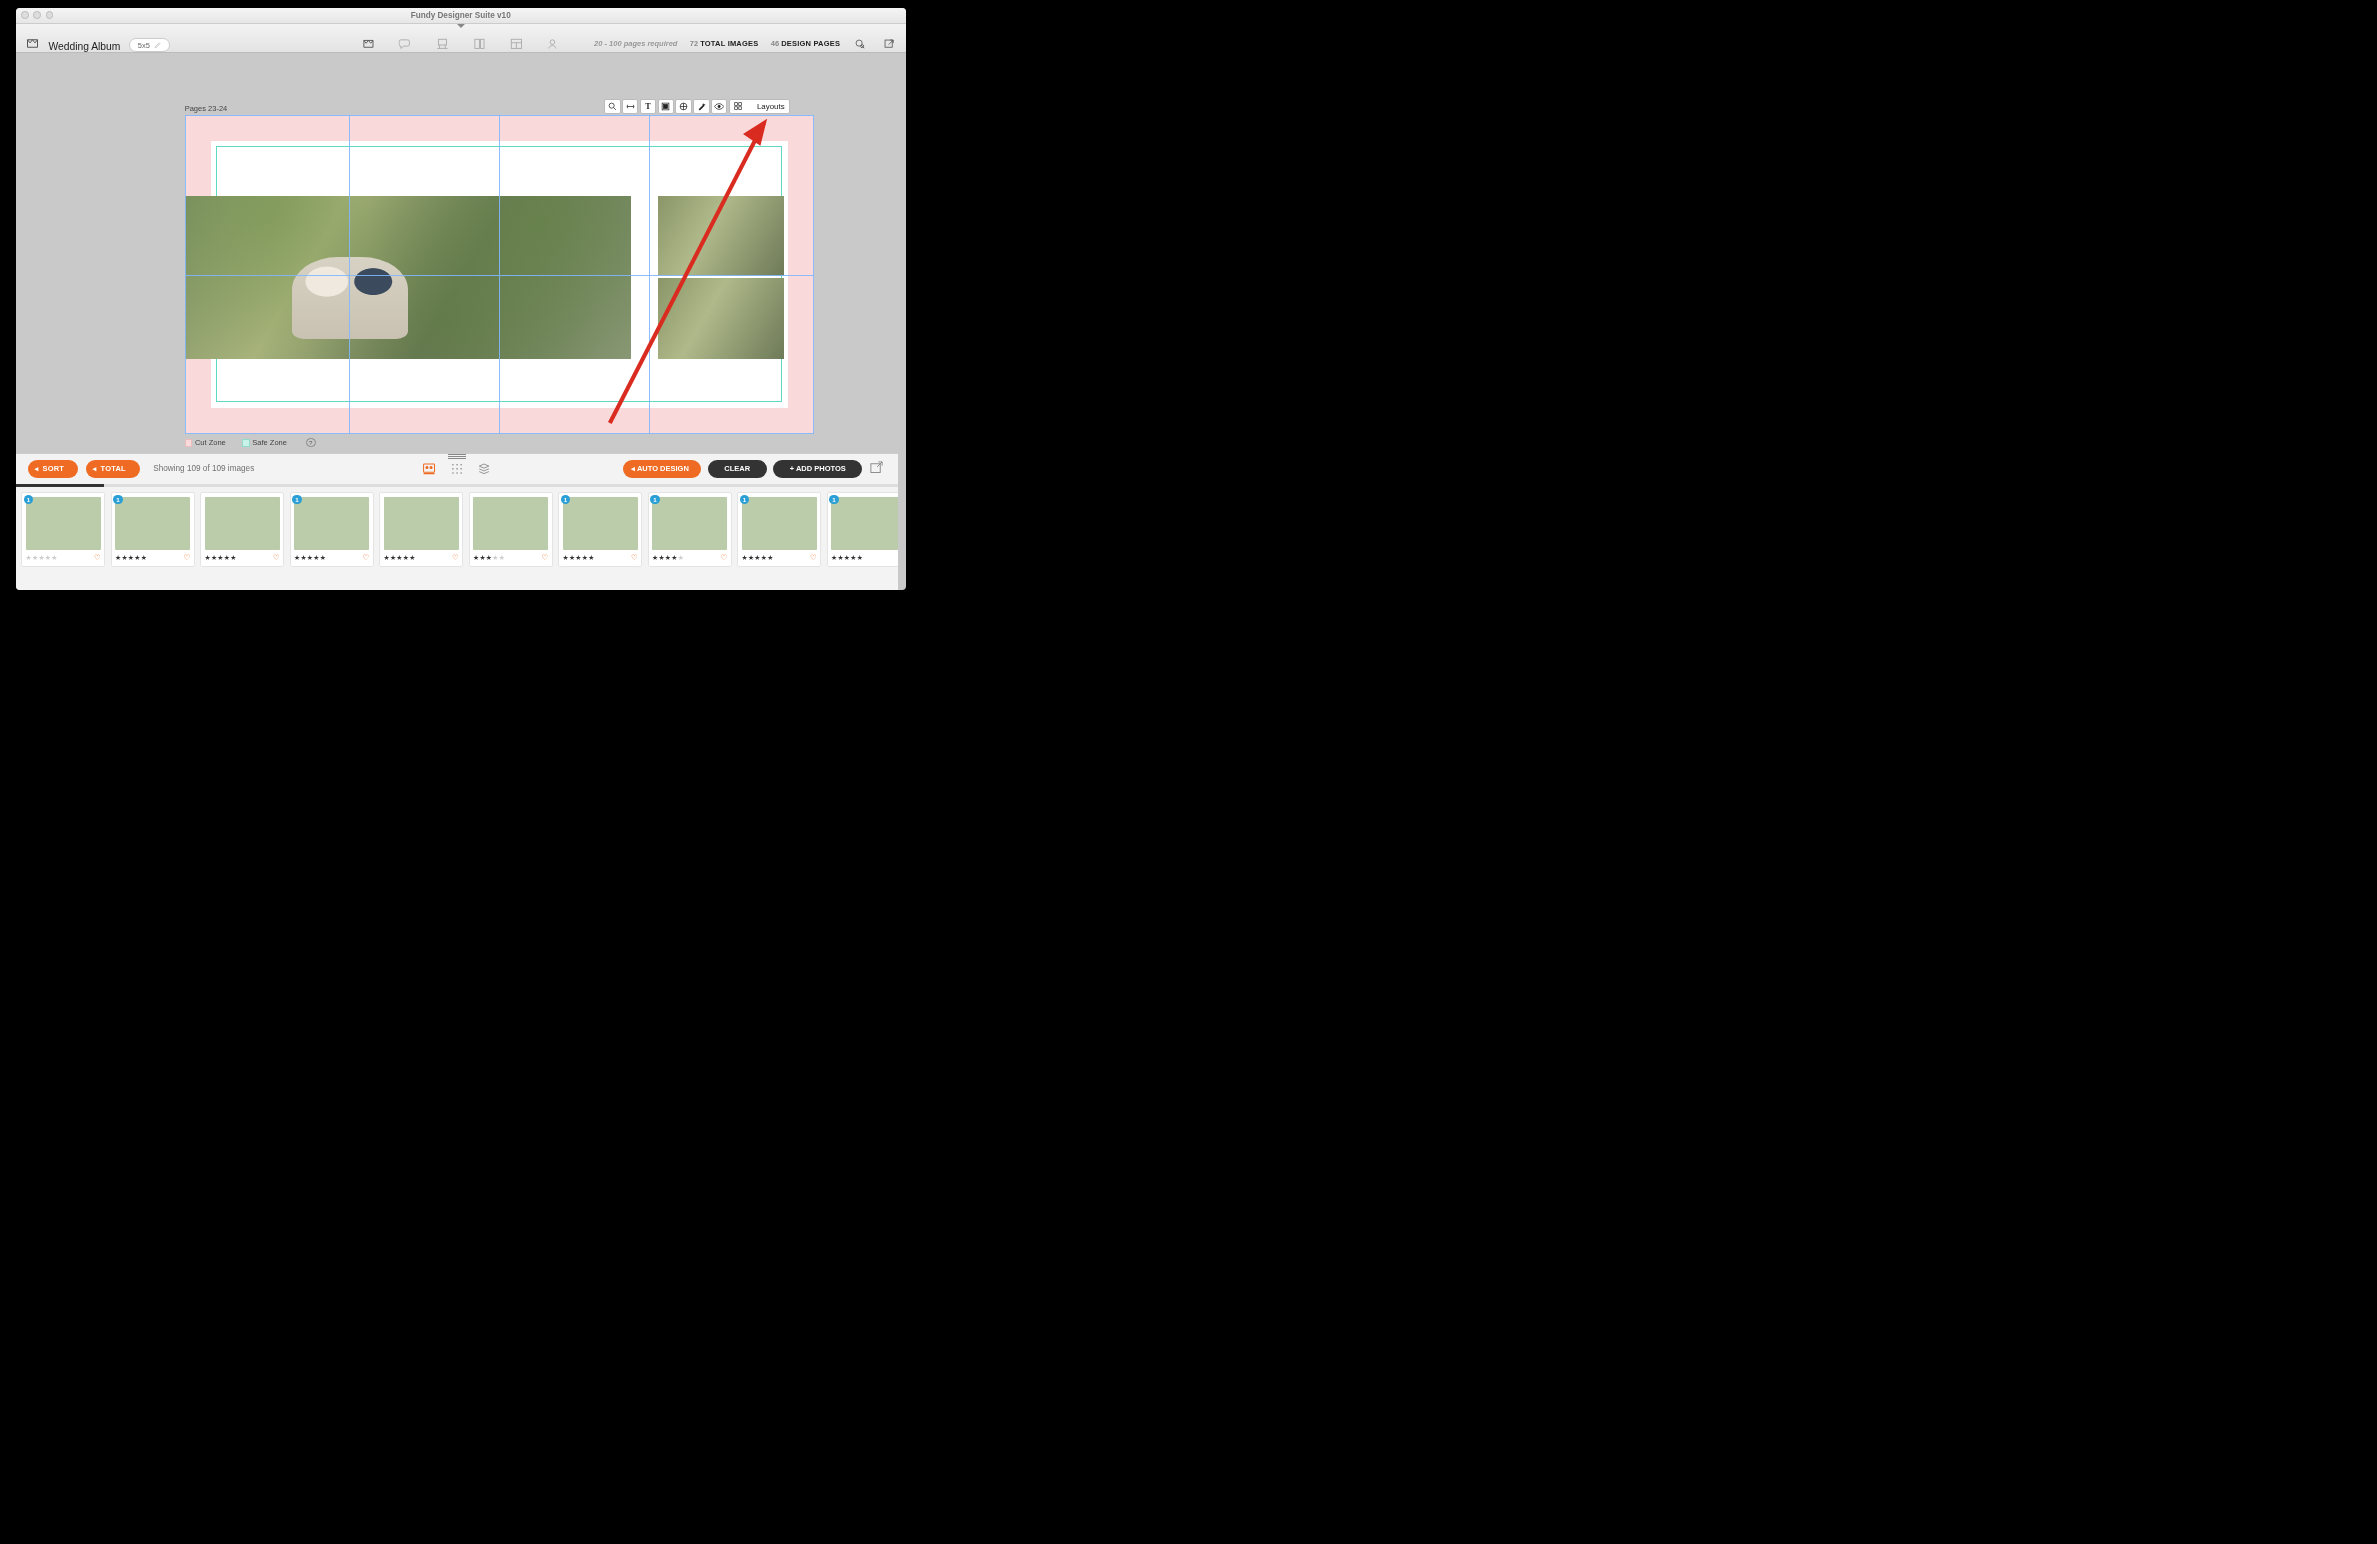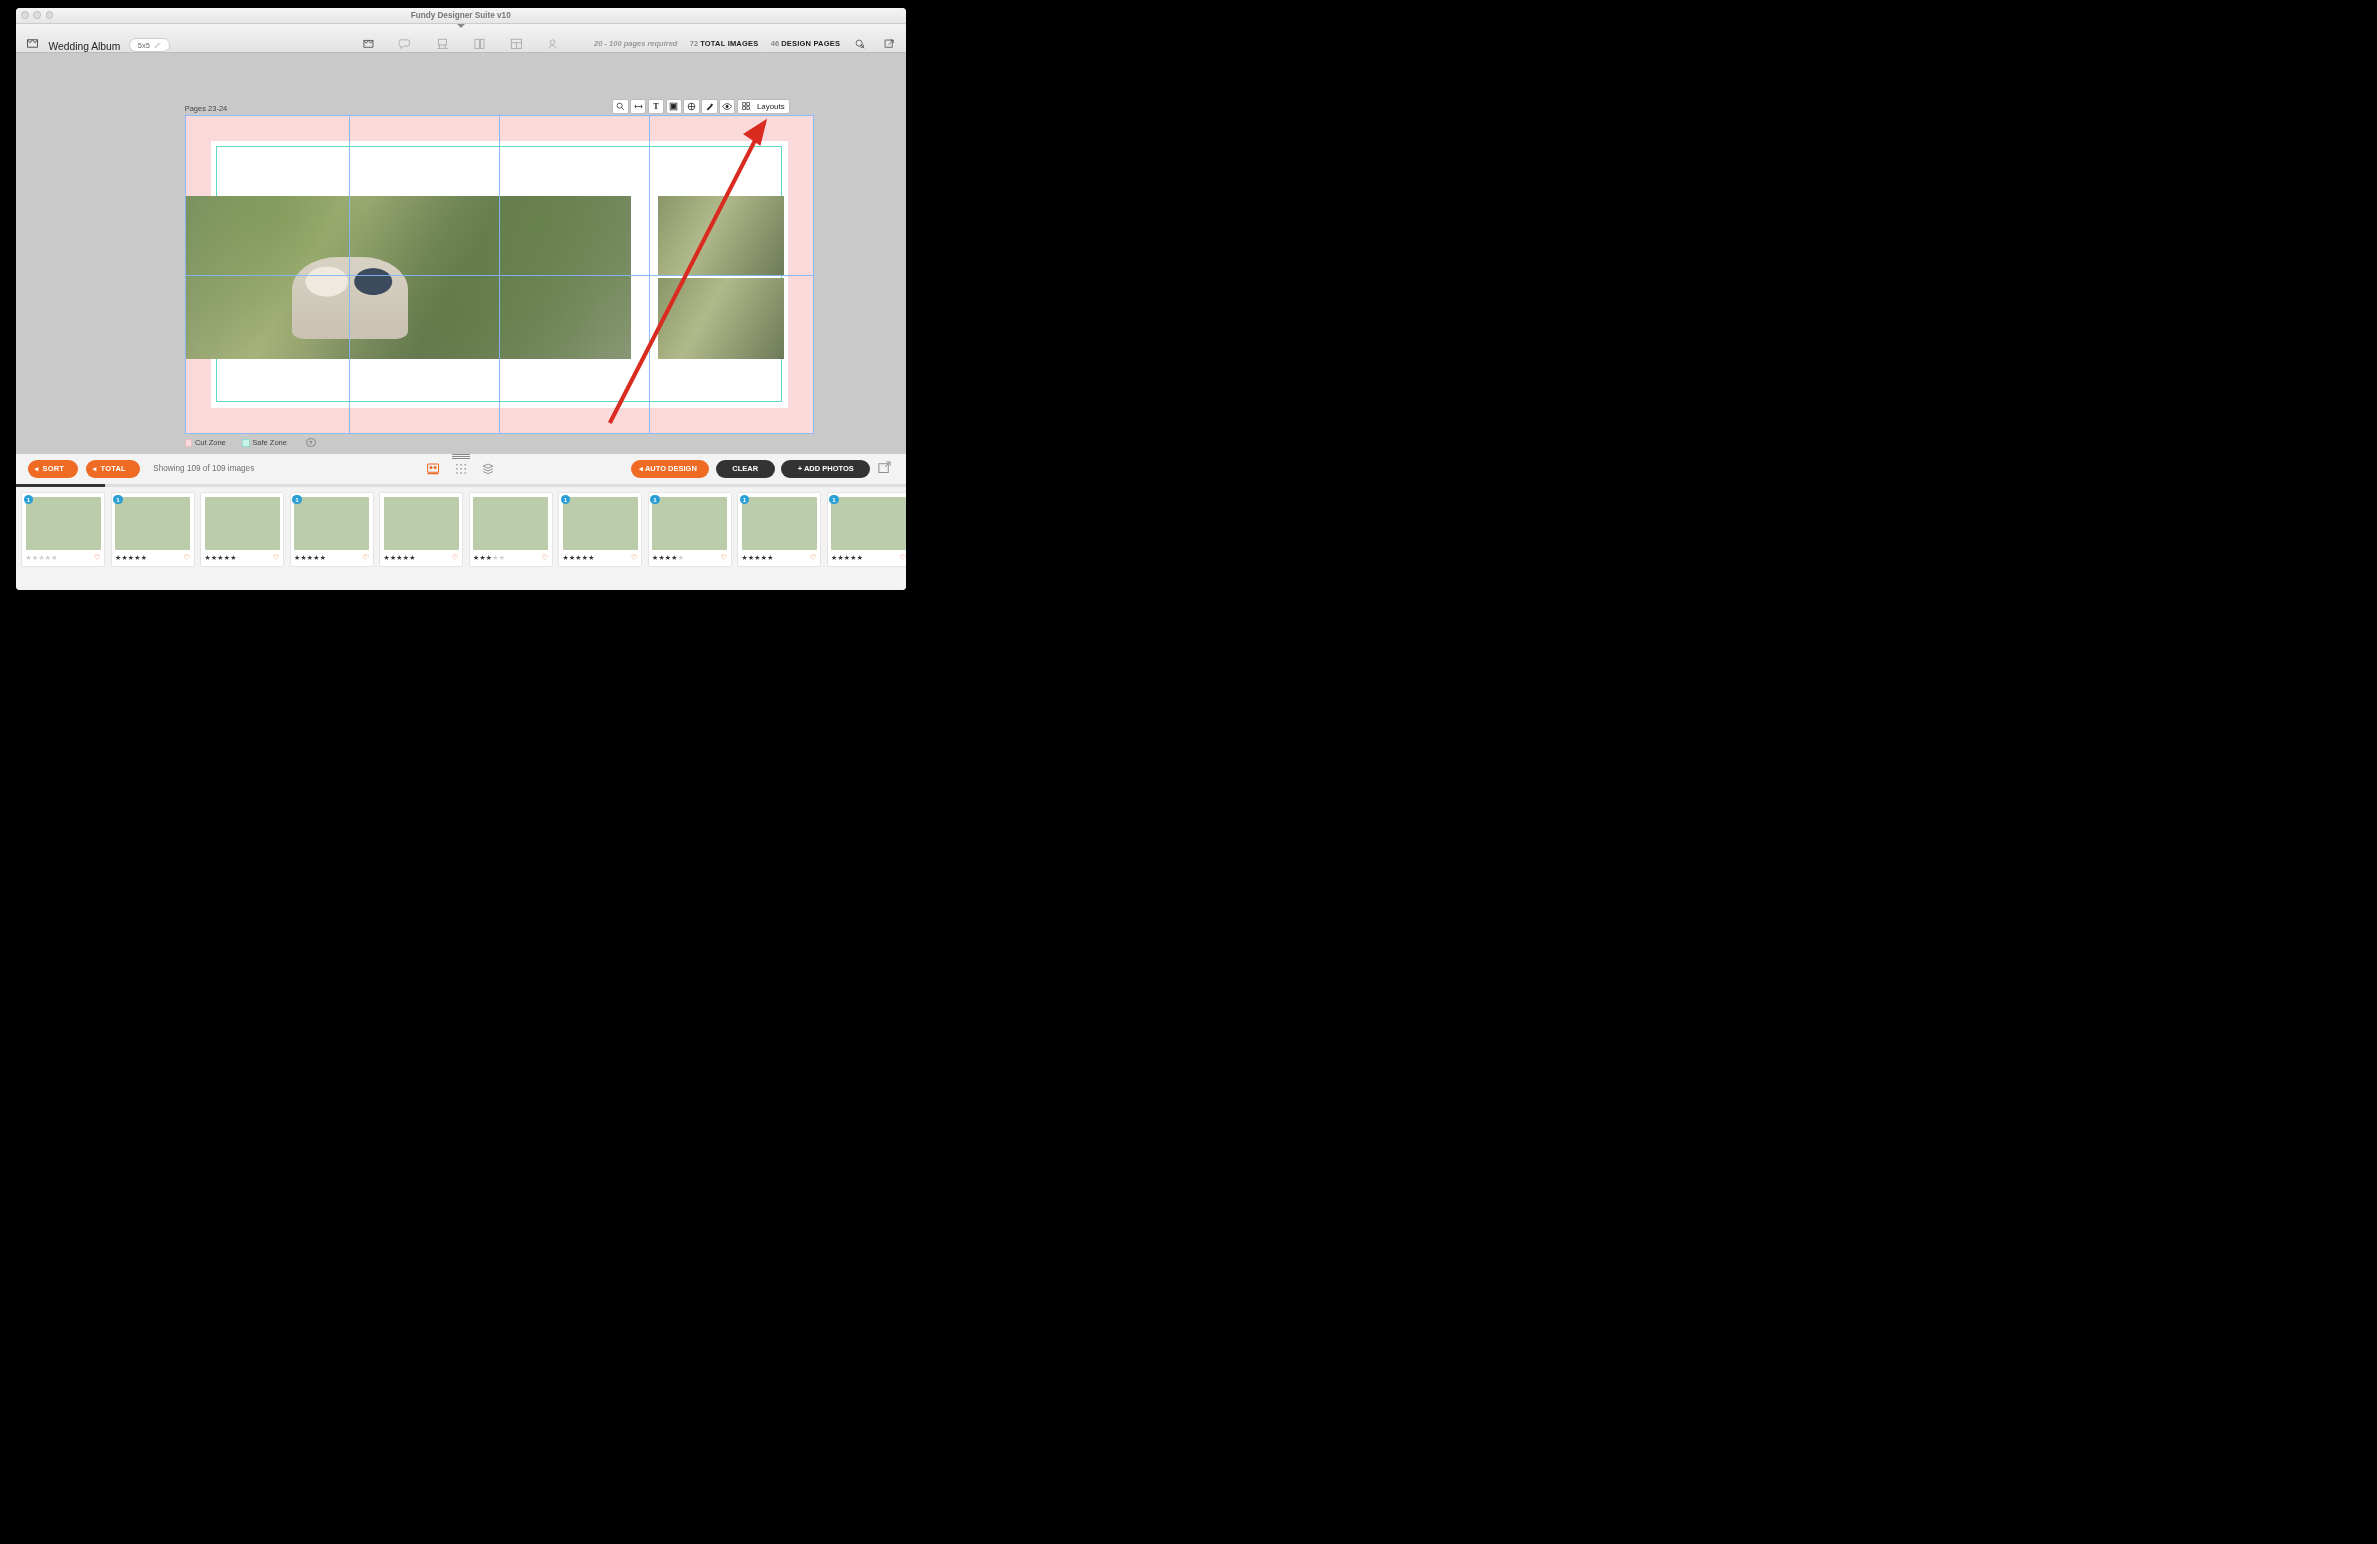--- a/index.html
+++ b/index.html
@@ -22,42 +22,42 @@
   .stat-lab { font-weight:600; letter-spacing:0.2px; color:#222;}
 
   .subbar { height: 26px; background: #c9c9c9; display: flex; align-items: center; justify-content: flex-end; padding: 0 8.2px; gap: 5.5px; }
   .circ-btn { width: 18px; height: 18px; border-radius: 50%; border: 0.7px solid #999; background: #fff; display:flex; align-items:center; justify-content:center; color:#333; cursor:pointer;}
   .pill-btn { height: 18px; border-radius: 9px; border: 0.7px solid #999; background: #fff; padding: 0 9.6px; font-size: 7.9px; color: #222; display:flex; align-items:center; cursor:pointer;}
 
   .canvas-area { position: absolute; top: 71px; left: 0; right: 0; bottom: 137px; background: #c9c9c9; margin-left: 21px; }
   .page-label { position: absolute; left: 148px; top: 25px; font-size: 7.5px; color: #444; }
   .tool-strip { position: absolute; right: 116px; top: 20.5px; display: flex; gap: 1.4px; }
   .tool-strip .tool { width: 16.4px; height: 15px; background: #fff; border: 0.7px solid #bbb; border-radius: 2.1px; display:flex; align-items:center; justify-content:center; color:#222; font-size:8.2px; cursor:pointer; }
-  .tool-strip .layouts { width: auto; padding: 0 4.1px; gap:7px; font-size:7.9px;}
+  .tool-strip .layouts { width: auto; padding: 0 4.1px; gap:15px; font-size:7.9px;}
   .add-page { position: absolute; right: 103px; top: 40px; width: 15px; height: 15px; border: 0.7px solid #aaa; border-radius: 50%; background: #fff; display:flex; align-items:center; justify-content:center; color:#888; cursor:pointer;}
 
   .spread { position: absolute; left: 148px; top: 36px; width: 629px; height: 319px; background: #f9d9da; }
   .inner-white { position: absolute; left: 26px; right: 26px; top: 26px; bottom: 26px; background: #fff; }
   .safe { position: absolute; left: 31.5px; right: 31.5px; top: 31.5px; bottom: 31.5px; border: 0.7px solid #5fd9c4; }
   .bigphoto { position: absolute; left: 0; top: 81px; width: 446px; height: 163px; background: linear-gradient(120deg,#7a8f62,#a9b47c 30%,#6a7a58 60%,#8a9976); overflow:hidden;}
   .smallstack { position: absolute; right: 30px; top: 81px; width: 126px; height: 163px; display:flex; flex-direction:column; gap:2.1px; }
   .smallstack div { flex:1; background: linear-gradient(120deg,#8a9668,#b0b98a 40%,#6e7a58);}
   
   .vline { position:absolute; top:0; bottom:0; width:0.7px; background:#7fb7ff; opacity:0.9;}
   .hline { position:absolute; left:0; right:0; height:0.7px; background:#7fb7ff; opacity:0.9;}
   
   .arrow { position:absolute; stroke:#d92b1f; stroke-width:6; fill:#d92b1f;}
 
   .legend { position: absolute; left: 148px; top: 359px; display: flex; gap: 16.4px; align-items: center; font-size: 7.5px; color: #444; }
   .sw { width: 7.5px; height: 7.5px; display:inline-block; vertical-align:middle; margin-right:2.7px; border:0.7px solid #c9a;}
   .sw.c { background:#f9d9da; border-color:#e9bcbe;}
   .sw.s { background:#c9f3e9; border-color:#8edcc9;}
   .q { width:9.6px; height:9.6px; border:0.7px solid #888; border-radius:50%; display:inline-flex; align-items:center; justify-content:center; font-size:6.2px; color:#555; margin-left:2.7px;}
 
-  .bottom-panel { position: absolute; bottom: 0; left: 0; right: 0; height: 137px; background: #f3f3f3; border-top: 0.7px solid #ccc; }
+  .bottom-panel { position: absolute; bottom: 0; left: 0; right: 8px; height: 137px; background: #f3f3f3; border-top: 0.7px solid #ccc; }
   .grip { position:absolute; left:50%; top:-0.7px; transform:translateX(-50%); display:flex; flex-direction:column; gap:1.4px; padding:1.4px 0;}
   .grip span{ width:18px; height:0.7px; background:#888;}
   .bp-bar { height: 30px; display: flex; align-items: center; padding: 0 12.3px; gap: 8.2px; }
   .obtn { background: #ef6b23; color: #fff; border: none; border-radius: 9.6px; height: 18px; padding: 0 13.7px 0 6.8px; font-size: 7.5px; font-weight: 600; display:flex; align-items:center; gap:4.1px; cursor:pointer; letter-spacing:0.2px;}
   .obtn .chev { font-size:6.8px;}
   .showing { font-size: 8.2px; color: #707070; margin-left: 5.5px; }
   .bp-center { position:absolute; left:50%; transform:translateX(-50%); display:flex; gap:12.3px;}
   .bp-center .ic { width:15px; height:15px; color:#888; display:flex; align-items:center; justify-content:center;}
   .bp-center .ic.active{ color:#ef6b23;}
   .bp-right { margin-left: auto; display: flex; gap: 6.8px; align-items:center;}

